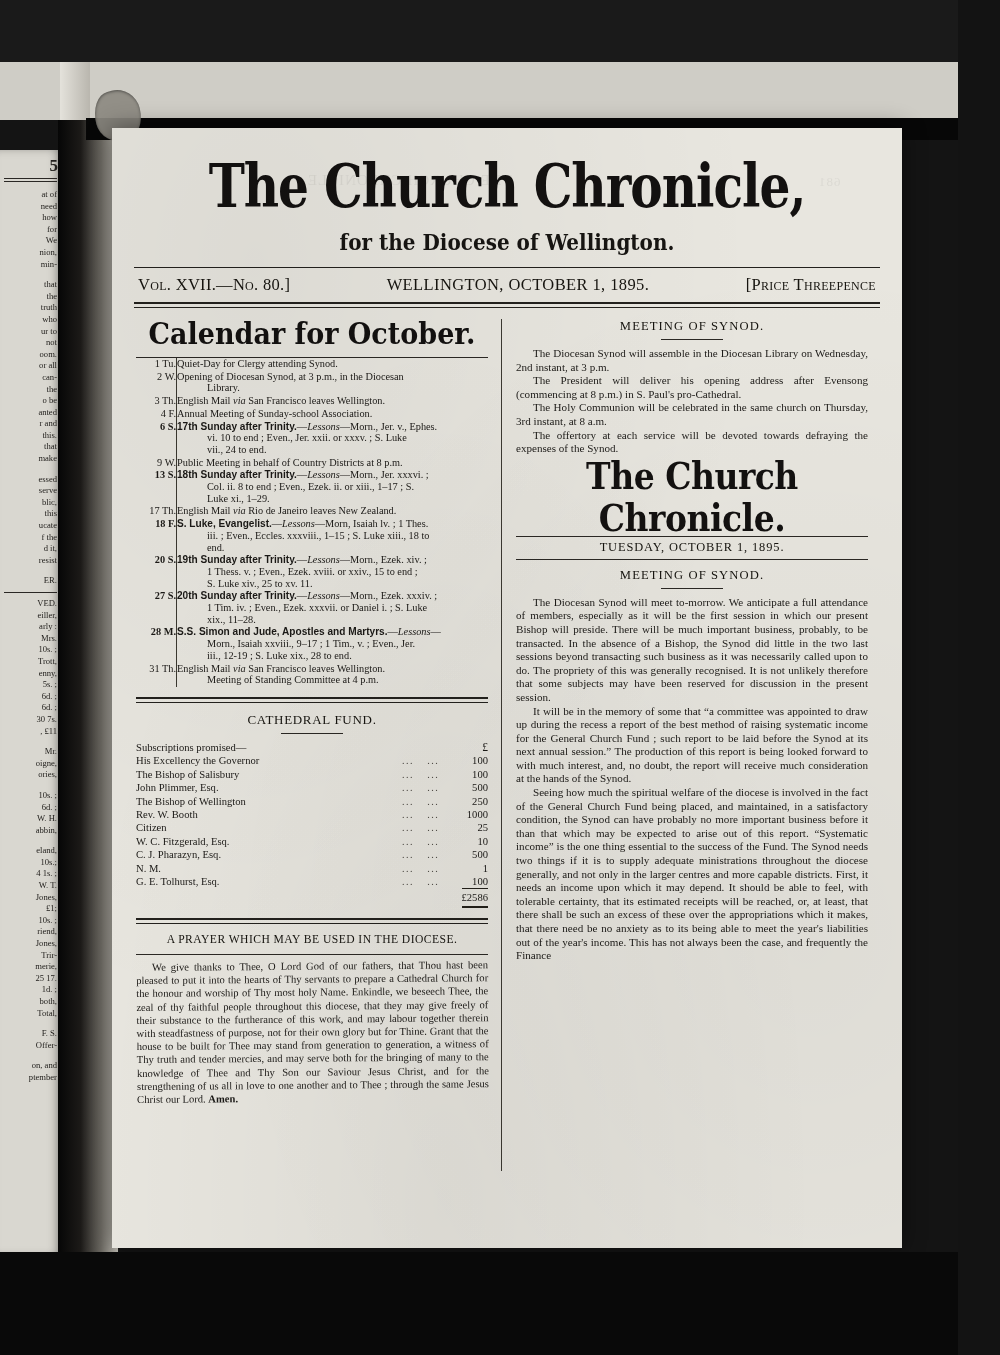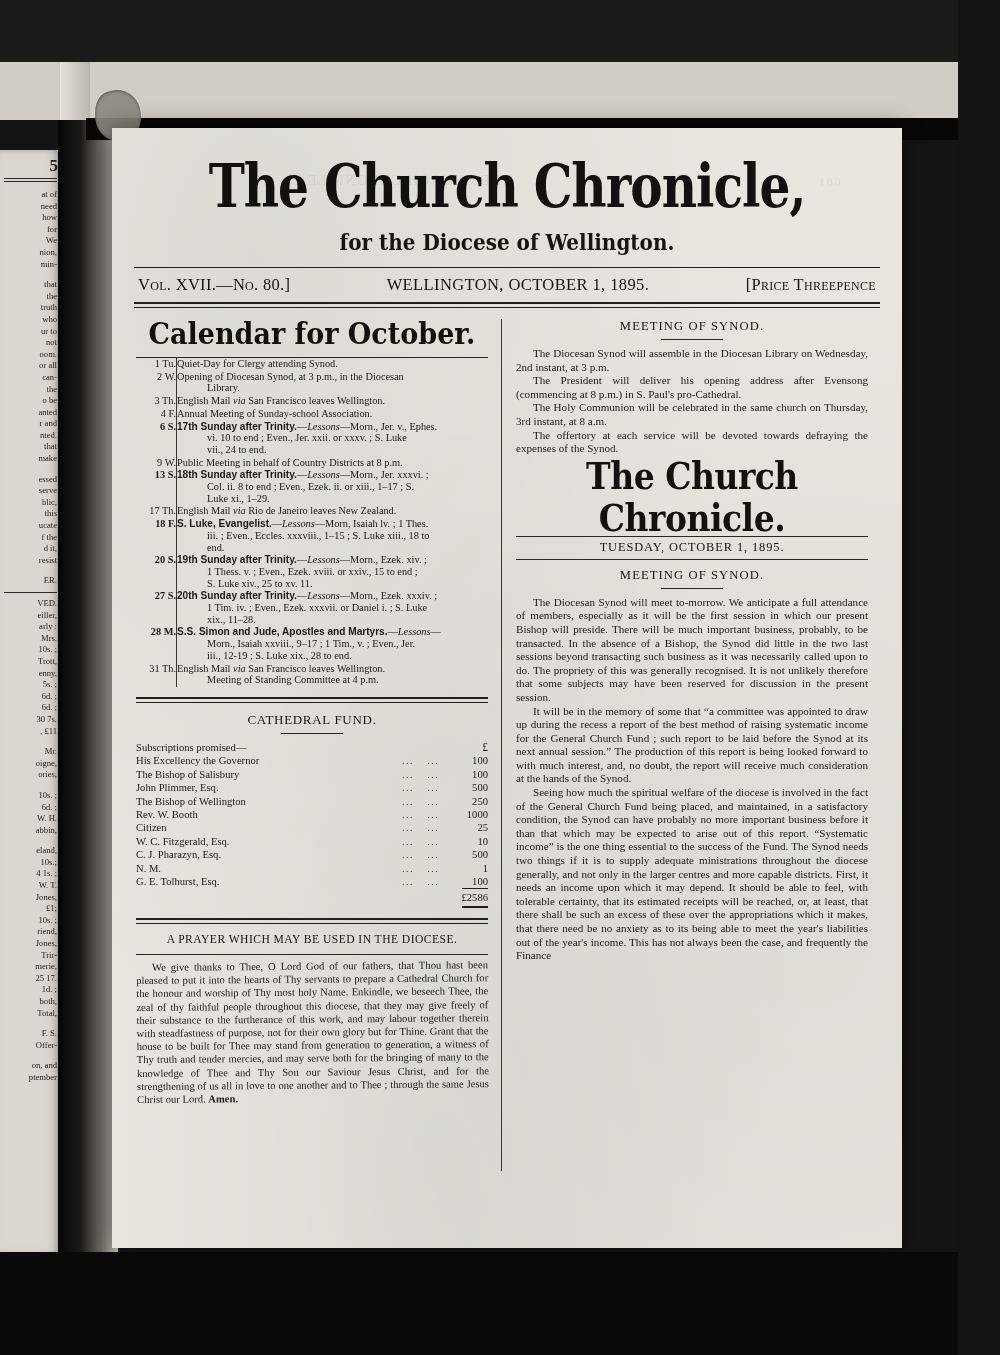--- a/index.html
+++ b/index.html
@@ -200,21 +200,21 @@
       <div>who</div>
       <div>ur to</div>
       <div>not</div>
       <div>oom.</div>
       <div>or all</div>
       <div>can-</div>
       <div>the</div>
       <div>o be</div>
       <div>anted</div>
       <div>r and</div>
-      <div>nted.</div>
+      <div>this.</div>
       <div>that</div>
       <div>make</div>
       <div class="fp-gap"></div>
       <div>essed</div>
       <div>serve</div>
       <div>blic,</div>
       <div>this</div>
       <div>ucate</div>
       <div>f the</div>
       <div>d it,</div>

